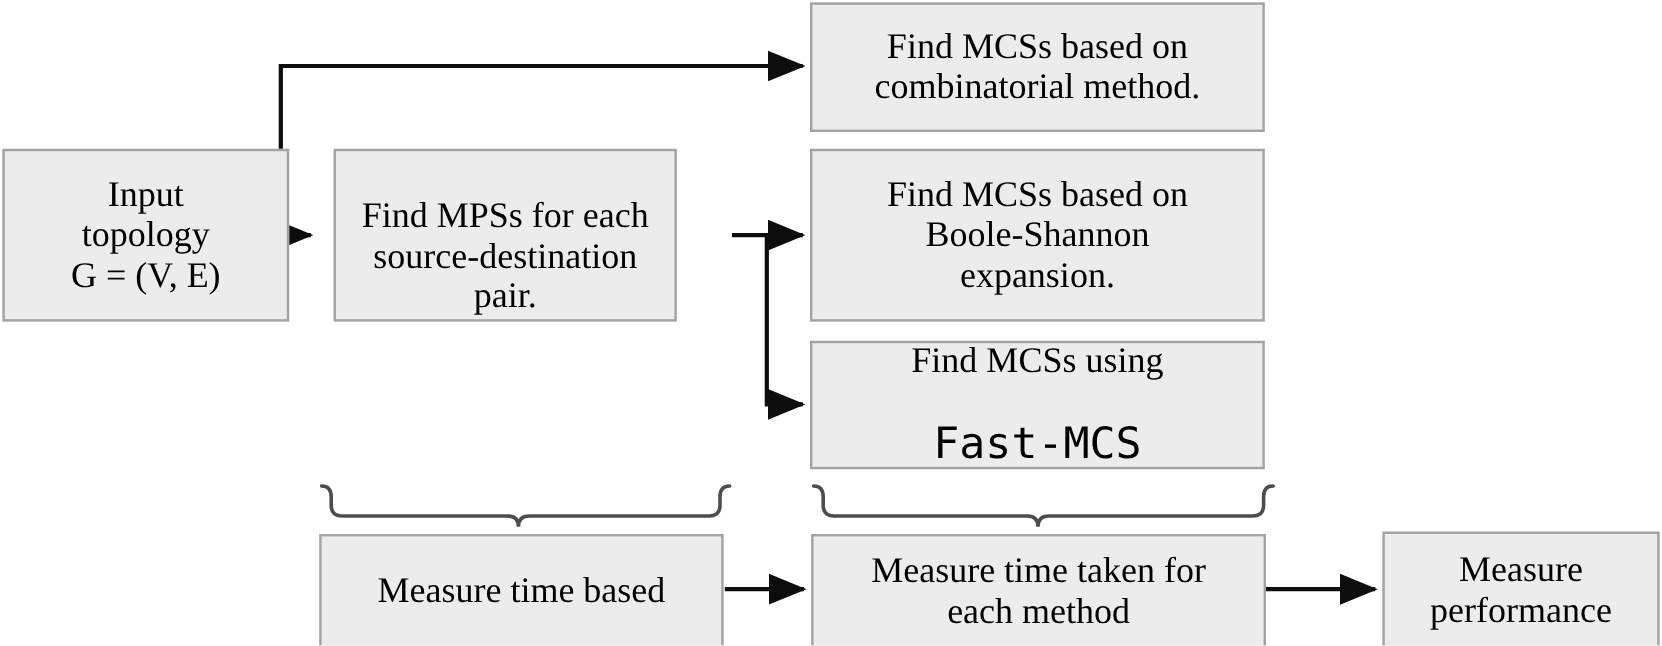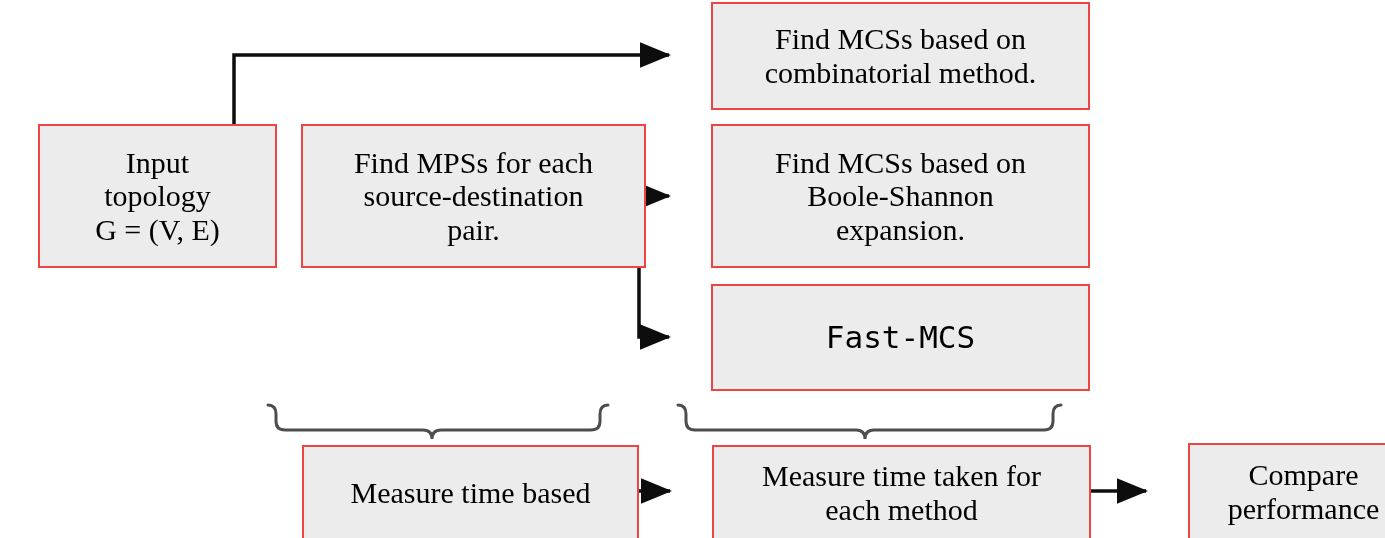--- a/index.html
+++ b/index.html
@@ -12,39 +12,38 @@
     width: 1385px;
     height: 538px;
     background: #ffffff;
     overflow: hidden;
     font-family: "Liberation Serif", "DejaVu Serif", serif;
   }
   .node {
     position: absolute;
     box-sizing: border-box;
     background: #ececec;
-    border: 2px solid #ef4444;
+    border: 2px solid #a3a3a3;
     display: flex;
     align-items: center;
     justify-content: center;
     text-align: center;
     color: #000000;
     line-height: 1.12;
     font-size: 30px;
     padding: 2px 6px;
     white-space: pre-line;
-    margin-left: 36px;
   }
   .node .l1 {
     display: block;
   }
   .node .l2 {
     display: block;
     font-family: "DejaVu Sans Mono", "Liberation Mono", monospace;
-    font-size: 31px;
+    font-size: 36px;
   }
   svg.wires {
     position: absolute;
     left: 0;
     top: 0;
     width: 1385px;
     height: 538px;
     pointer-events: none;
   }
   svg.wires path, svg.wires line {
@@ -92,50 +91,51 @@
     <path d="M 678 405 q 8 0 8 9 L 686 421 q 0 9 9 9 L 856 430 q 9 0 9 9
              q 0 -9 9 -9 L 1044 430 q 9 0 9 -9 L 1053 414 q 0 -9 8 -9"></path>
   </svg>
 
   <div class="node" style="left:2px; top:124px; width:239px; height:144px;">
     <span>Input
 topology
 G = (V, E)</span>
   </div>
 
-  <div class="node" style="left:265px; top:124px; width:345px; height:144px;">
+  <div class="node" style="left:278px; top:124px; width:286px; height:144px;align-items:flex-end;">
     <span>Find MPSs for each
 source-destination
 pair.</span>
   </div>
 
   <div class="node" style="left:675px; top:2px; width:379px; height:108px;">
     <span>Find MCSs based on
 combinatorial method.</span>
   </div>
 
   <div class="node" style="left:675px; top:124px; width:379px; height:144px;">
     <span>Find MCSs based on
 Boole-Shannon
 expansion.</span>
   </div>
 
   <div class="node" style="left:675px; top:284px; width:379px; height:107px;">
     <span>
+      <span class="l1">Find MCSs using</span>
       <span class="l2">Fast-MCS</span>
     </span>
   </div>
 
   <div class="node" style="left:266px; top:445px; width:337px; height:95px;">
     <span>Measure time based</span>
   </div>
 
   <div class="node" style="left:676px; top:445px; width:379px; height:95px;">
     <span>Measure time taken for
 each method</span>
   </div>
 
   <div class="node" style="left:1152px; top:443px; width:231px; height:97px;">
-    <span>Compare
+    <span>Measure
 performance</span>
   </div>
 
 </div>
 
 </body></html>

